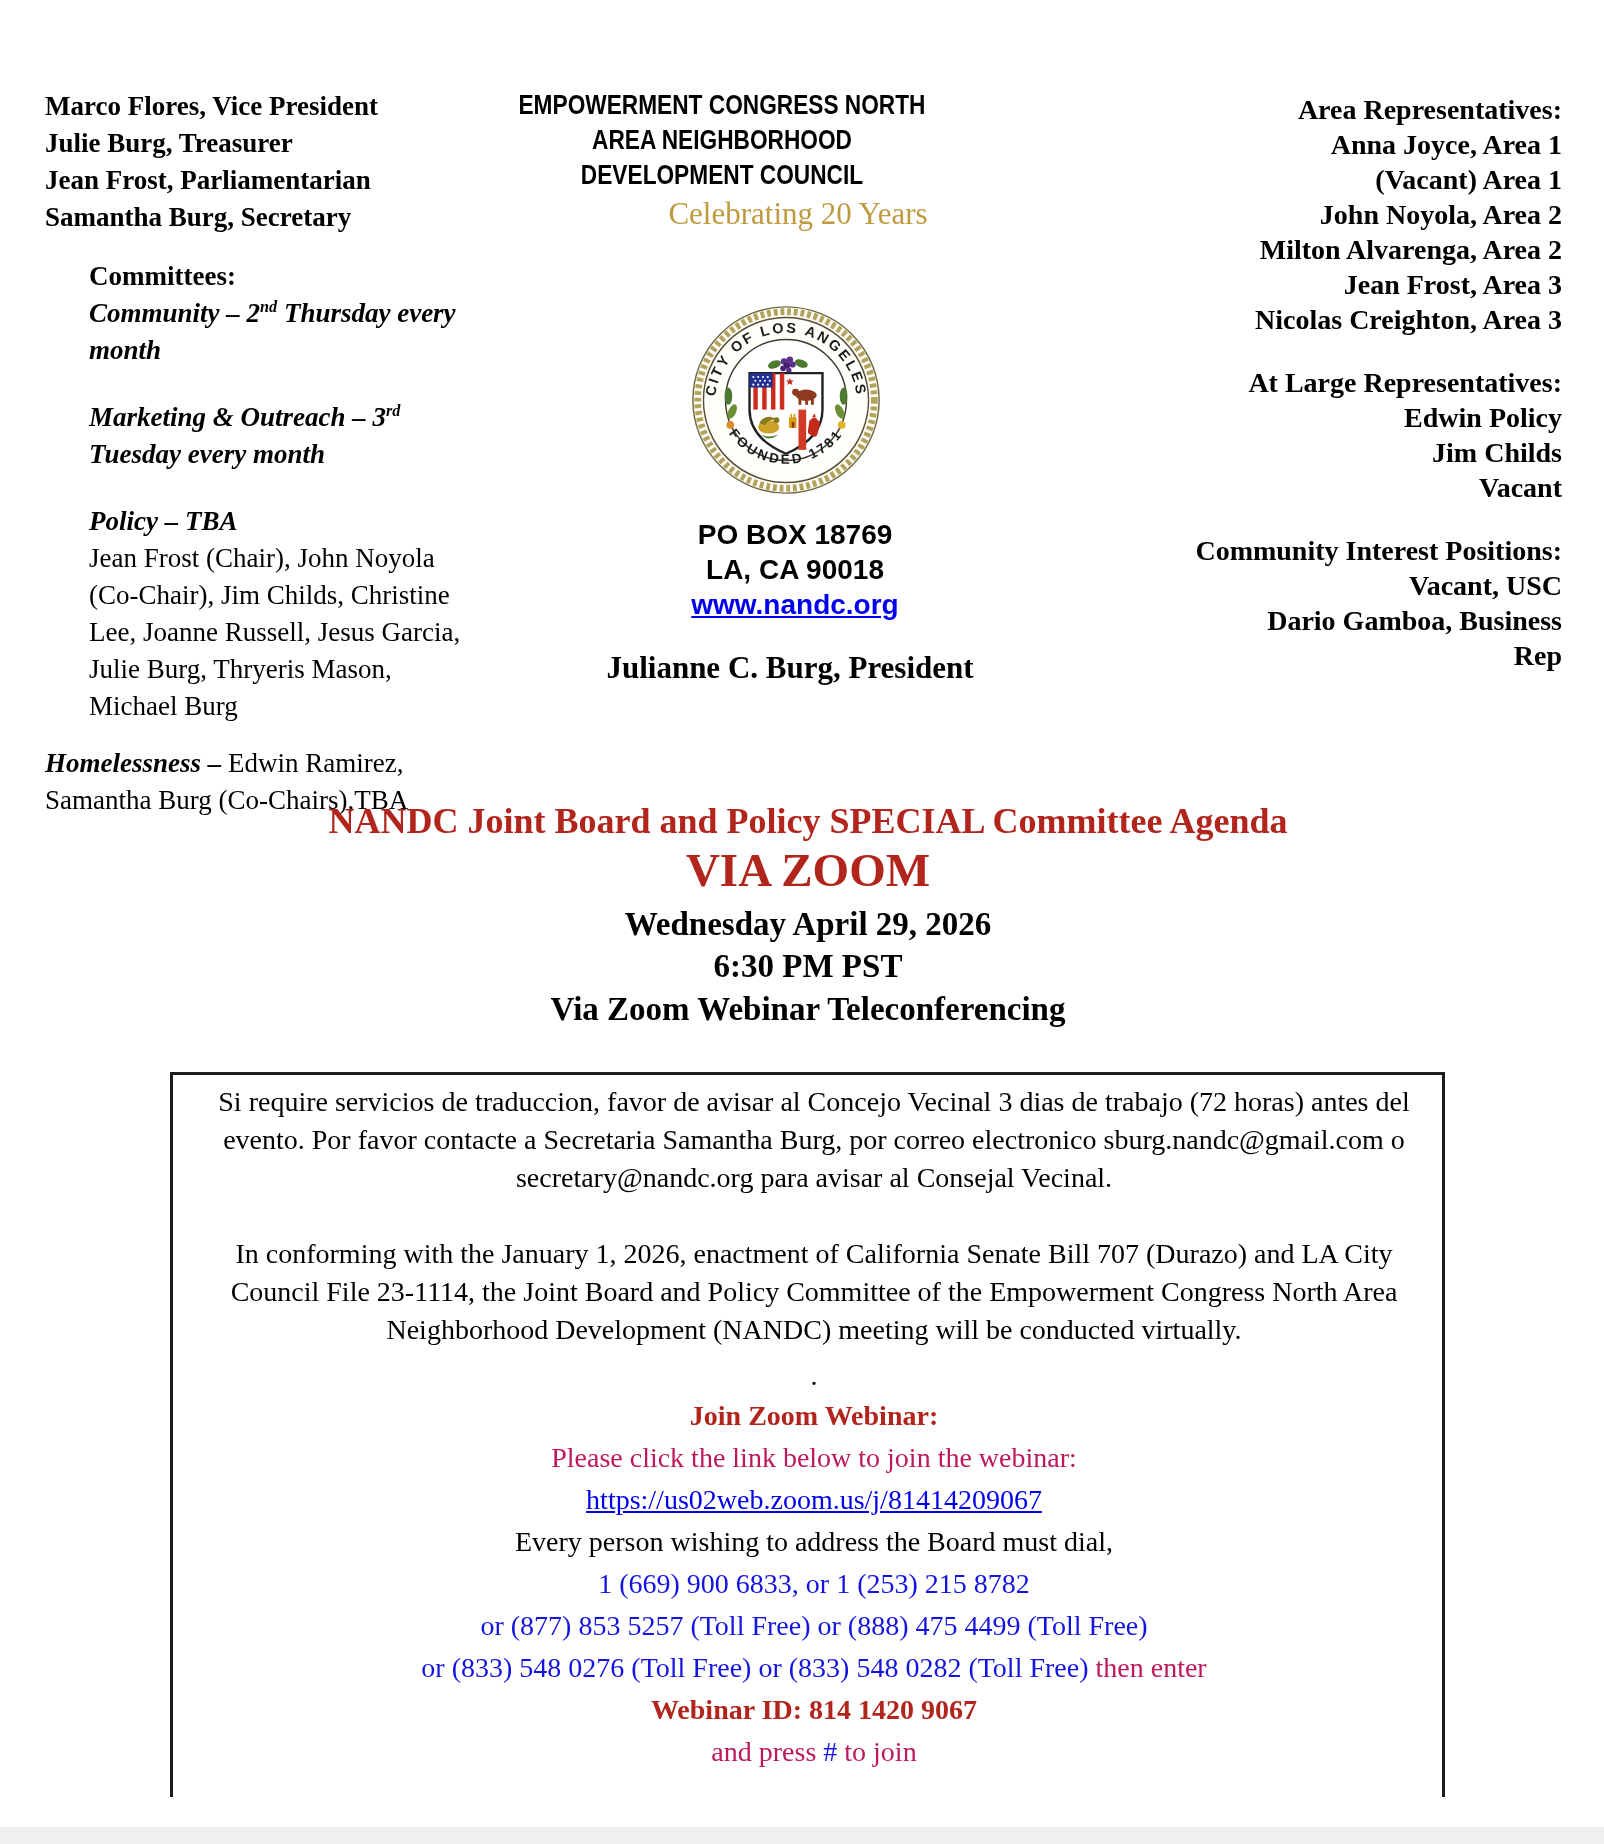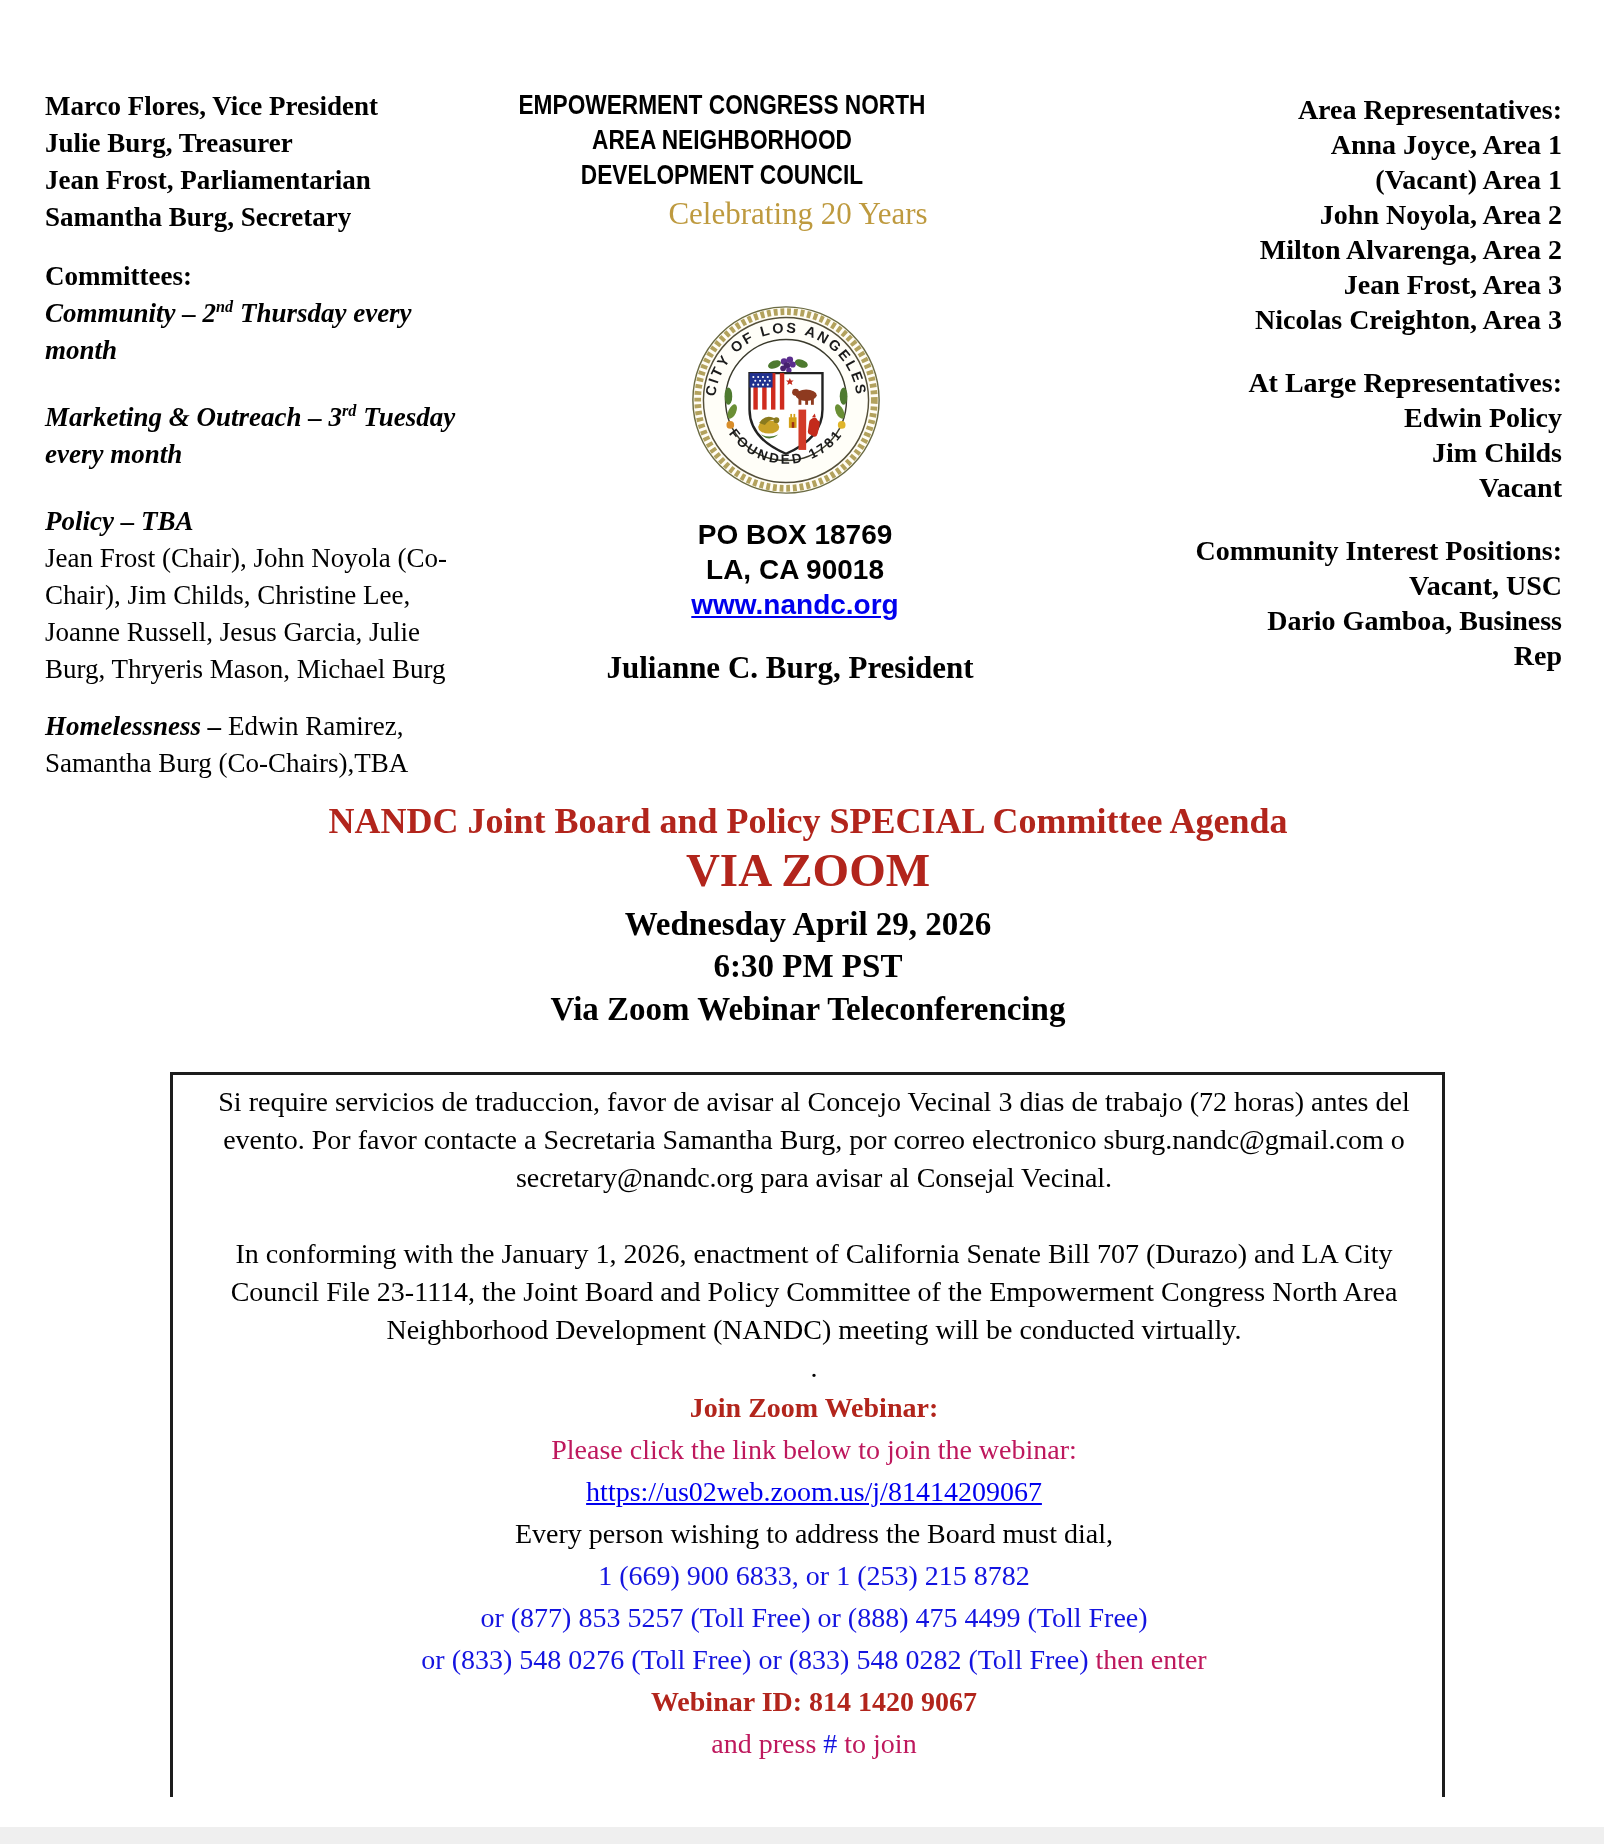--- a/index.html
+++ b/index.html
@@ -3,21 +3,21 @@
 <meta charset="utf-8">
 <style>
   html,body{margin:0;padding:0;background:#ffffff;}
   .page{position:relative;width:1604px;height:1844px;background:#ffffff;overflow:hidden;
         font-family:"Liberation Serif","DejaVu Serif",serif;color:#000;}
 
   
   .col-left{position:absolute;left:45px;top:88px;width:418px;
             font-weight:bold;font-size:27px;line-height:37px;}
   .col-left .officers{margin-bottom:22px;}
-  .col-left .sect{margin-bottom:30px;}
+  .col-left .sect{margin-bottom:30px;margin-left:44px;}
   .bi{font-style:italic;font-weight:bold;}
   .plain{font-weight:normal;}
   sup.ord{font-size:60%;vertical-align:super;line-height:0;}
 
   
   .org-head{position:absolute;left:462px;top:88px;width:520px;text-align:center;
             font-family:"Liberation Sans","DejaVu Sans",sans-serif;
             font-weight:bold;font-size:27px;line-height:35px;}
   .org-head .line{transform:scaleX(.84);transform-origin:50% 50%;white-space:nowrap;}
   .tagline{position:absolute;left:548px;top:196px;width:500px;text-align:center;
@@ -42,21 +42,21 @@
   .agenda-date{top:906px;font-weight:bold;font-size:33px;}
   .agenda-time{top:948px;font-weight:bold;font-size:33px;}
   .agenda-method{top:991px;font-weight:bold;font-size:33px;}
 
   
   .notice-box{position:absolute;left:170px;top:1072px;width:1275px;height:725px;
               box-sizing:border-box;border:3px solid #1c1c1c;border-bottom:none;
               padding:8px 11px 0 24px;text-align:center;
               font-size:28px;line-height:38px;}
   .notice-box .para{margin:0 0 38px 0;}
-  .notice-box .eng{margin:0;}
+  .notice-box .eng{margin:8px;}
   .dot-line{line-height:38px;}
   .lower{line-height:42px;}
   .red{color:#be185d;}
   .redbold{color:#B2251C;font-weight:bold;}
   .blue{color:#1414E0;}
   .bluelink{color:#0000EE;text-decoration:underline;cursor:pointer;}
 
   .bottom-strip{position:absolute;left:0;bottom:0;width:1604px;height:17px;background:#efefef;}
 </style>
 </head>

